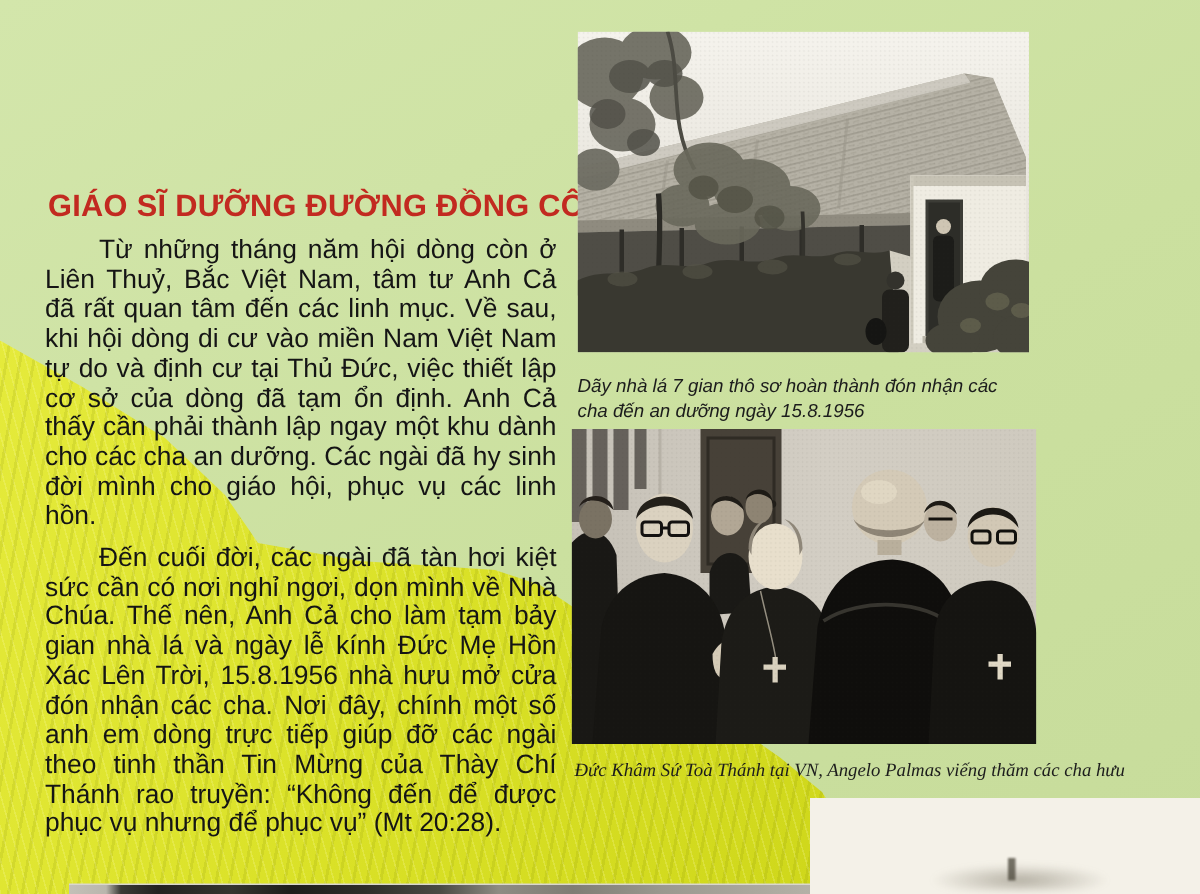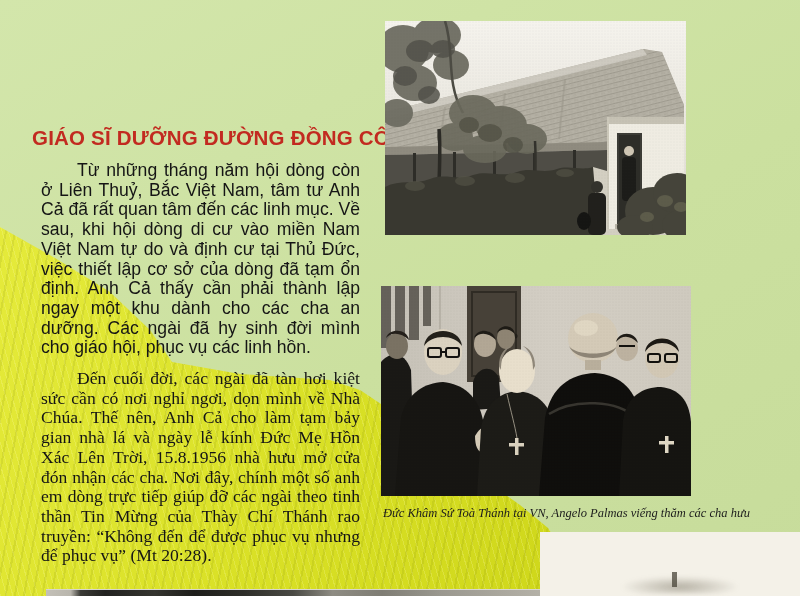--- a/index.html
+++ b/index.html
@@ -20,22 +20,22 @@
     clip-path: polygon(0 227px, 55px 258px, 110px 292px, 150px 330px, 172px 362px,
       240px 374px, 330px 380px, 360px 390px, 420px 430px, 470px 470px,
       520px 505px, 548px 528px, 562px 550px, 552px 596px, 0 596px);
   }
 
   .article { position:absolute; left:30px; top:126px; width:341px; color:#151515; }
   .article h1 {
     margin:0 0 7px 2px; font-size:20.5px; line-height:24px; font-weight:bold;
     color:#c22a20; letter-spacing:0.2px; white-space:nowrap;
   }
-  .article p { margin:11px; font-size:17.6px; line-height:19.7px; text-align:justify; text-indent:36px; }
-  .article p + p { margin-top:8px;font-family:Liberation Serif, serif; }
+  .article p { margin:0; font-size:17.6px; line-height:19.7px; text-align:justify; text-indent:36px; }
+  .article p + p { margin-top:8px; }
 
   .photo { position:absolute; overflow:hidden; }
   .photo svg { display:block; width:100%; height:100%; }
   .photo1 { left:385px; top:21px;  width:301px; height:214px; }
   .photo2 { left:381px; top:286px; width:310px; height:210px; }
 
   .caption { position:absolute; font-style:italic; font-size:12.5px; line-height:16.5px; color:#1c1c1c; }
   .caption1 { left:385px; top:249px; width:300px; }
   .caption2 { left:383px; top:505px; width:410px; white-space:nowrap;font-family:Liberation Serif, serif; }
 
@@ -170,20 +170,21 @@
         <ellipse cx="296" cy="186" rx="7" ry="5"></ellipse>
       </g>
 
       <circle cx="212" cy="166" r="6" fill="#33322c"></circle>
       <rect x="203" y="172" width="18" height="42" rx="5" fill="#21201c"></rect>
       <ellipse cx="199" cy="200" rx="7" ry="9" fill="#151513"></ellipse>
 
       <rect width="301" height="214" fill="url(#dots1)" opacity="0.35"></rect>
     </svg>
   </div>
+  <div class="caption caption1">Dãy nhà lá 7 gian thô sơ hoàn thành đón nhận các cha đến an dưỡng ngày 15.8.1956</div>
 
   <div class="photo photo2">
     <svg viewBox="0 0 310 210" xmlns="http://www.w3.org/2000/svg">
       <defs>
         <linearGradient id="wall2" x1="0" y1="0" x2="1" y2="0">
           <stop offset="0" stop-color="#c6c1b7"></stop>
             <stop offset="0.55" stop-color="#d3cec4"></stop>
             <stop offset="1" stop-color="#cfcabf"></stop>
         </linearGradient>
         <pattern id="dots2" width="3" height="3" patternUnits="userSpaceOnUse">

